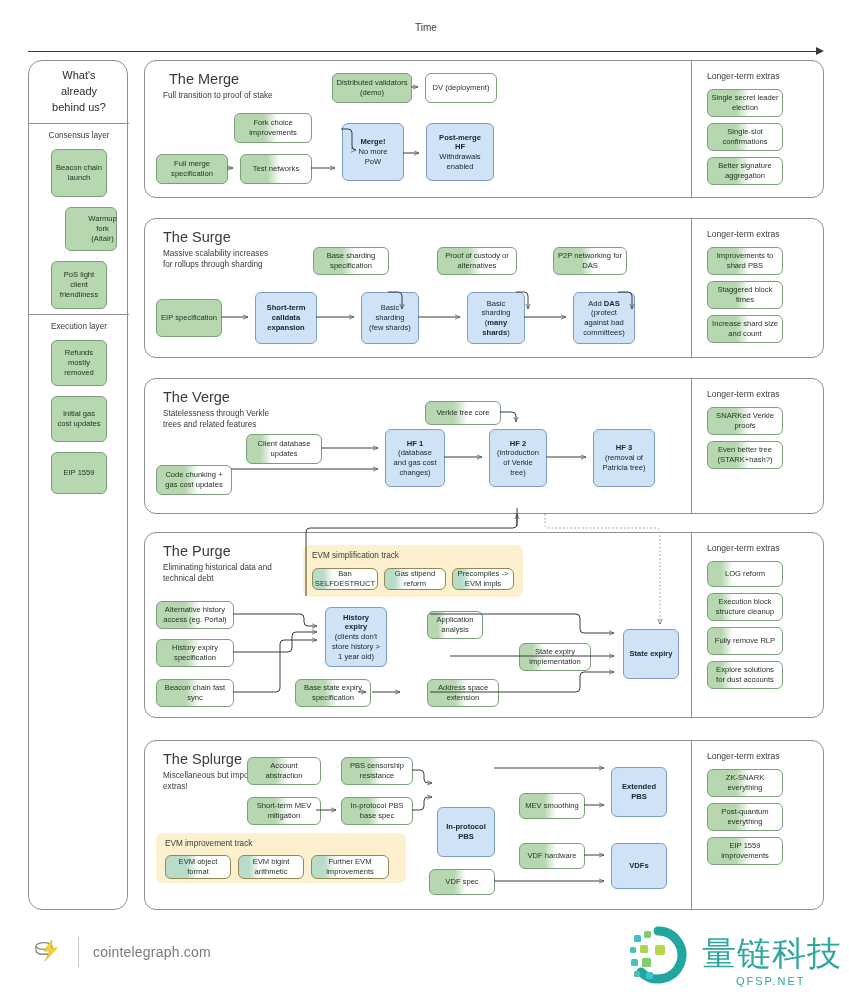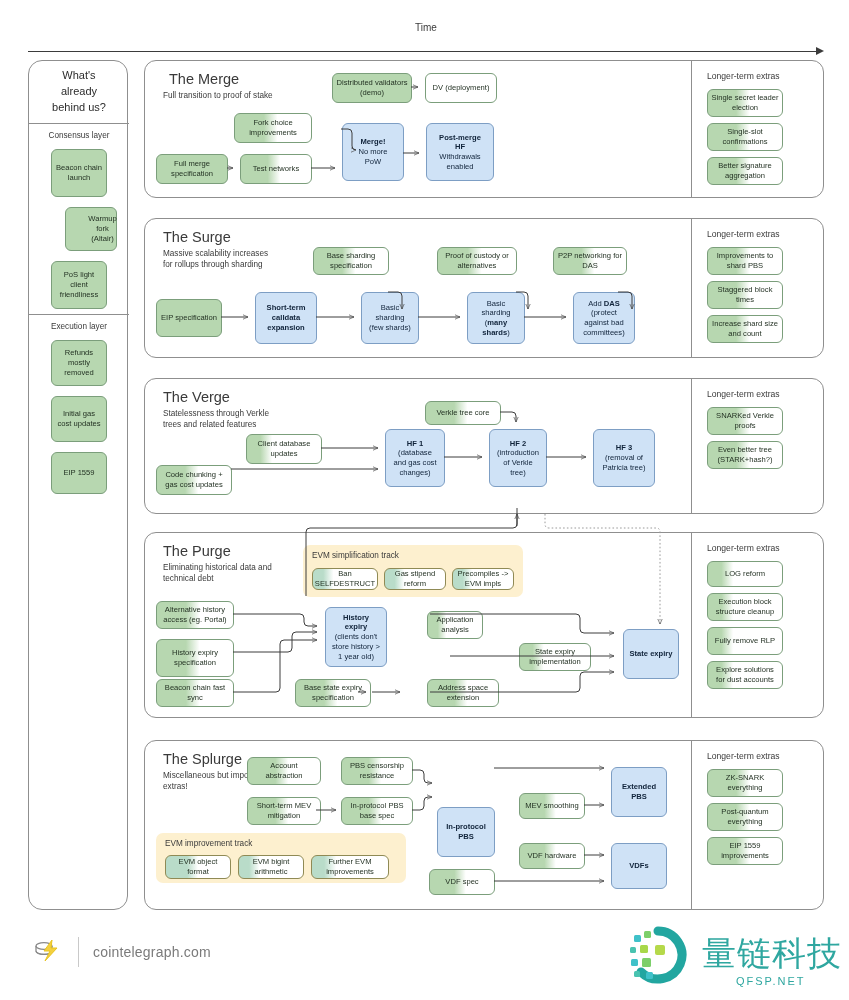--- a/index.html
+++ b/index.html
@@ -246,21 +246,21 @@
           <span>Gas stipend reform</span>
         </div>
       <div class="box g-q" style="left:149px;top:23px;width:62px;height:22px;">
           <span>Precompiles -&gt; EVM impls</span>
         </div>
     </div>
 
     <div class="box g-half" style="left:11px;top:68px;width:78px;height:28px;">
         <span>Alternative history access (eg. Portal)</span>
       </div>
-    <div class="box g-half" style="left:11px;top:106px;width:78px;height:38px;">
+    <div class="box g-half" style="left:11px;top:106px;width:78px;height:28px;">
         <span>History expiry specification</span>
       </div>
     <div class="box g-half" style="left:11px;top:146px;width:78px;height:28px;">
         <span>Beacon chain fast sync</span>
       </div>
 
     <div class="box blue" style="left:180px;top:74px;width:62px;height:60px;">
       <span><b>History</b><br><b>expiry</b><br>(clients don't<br>store history &gt;<br>1 year old)</span>
     </div>
 

